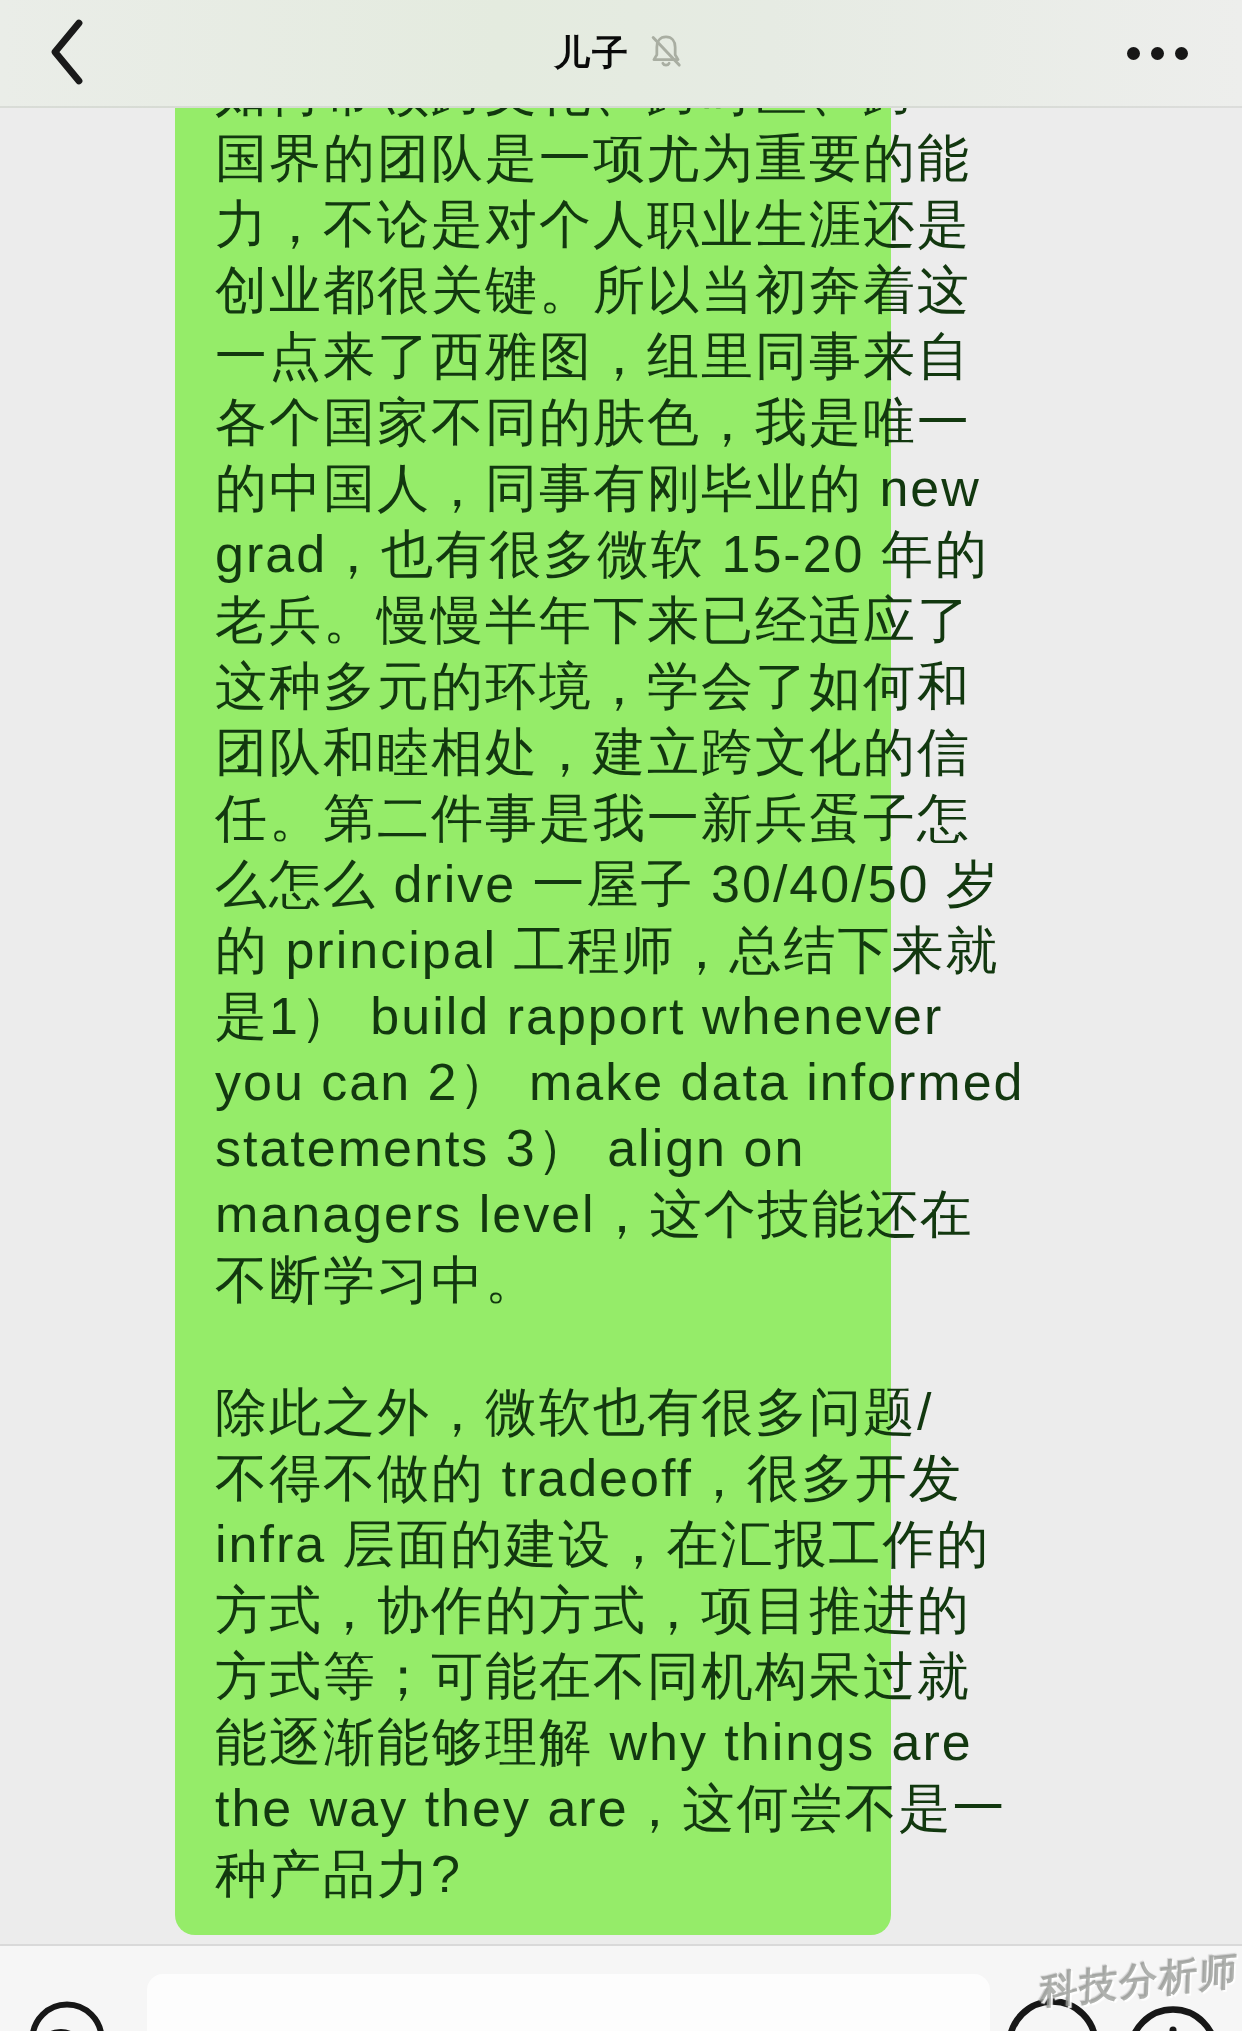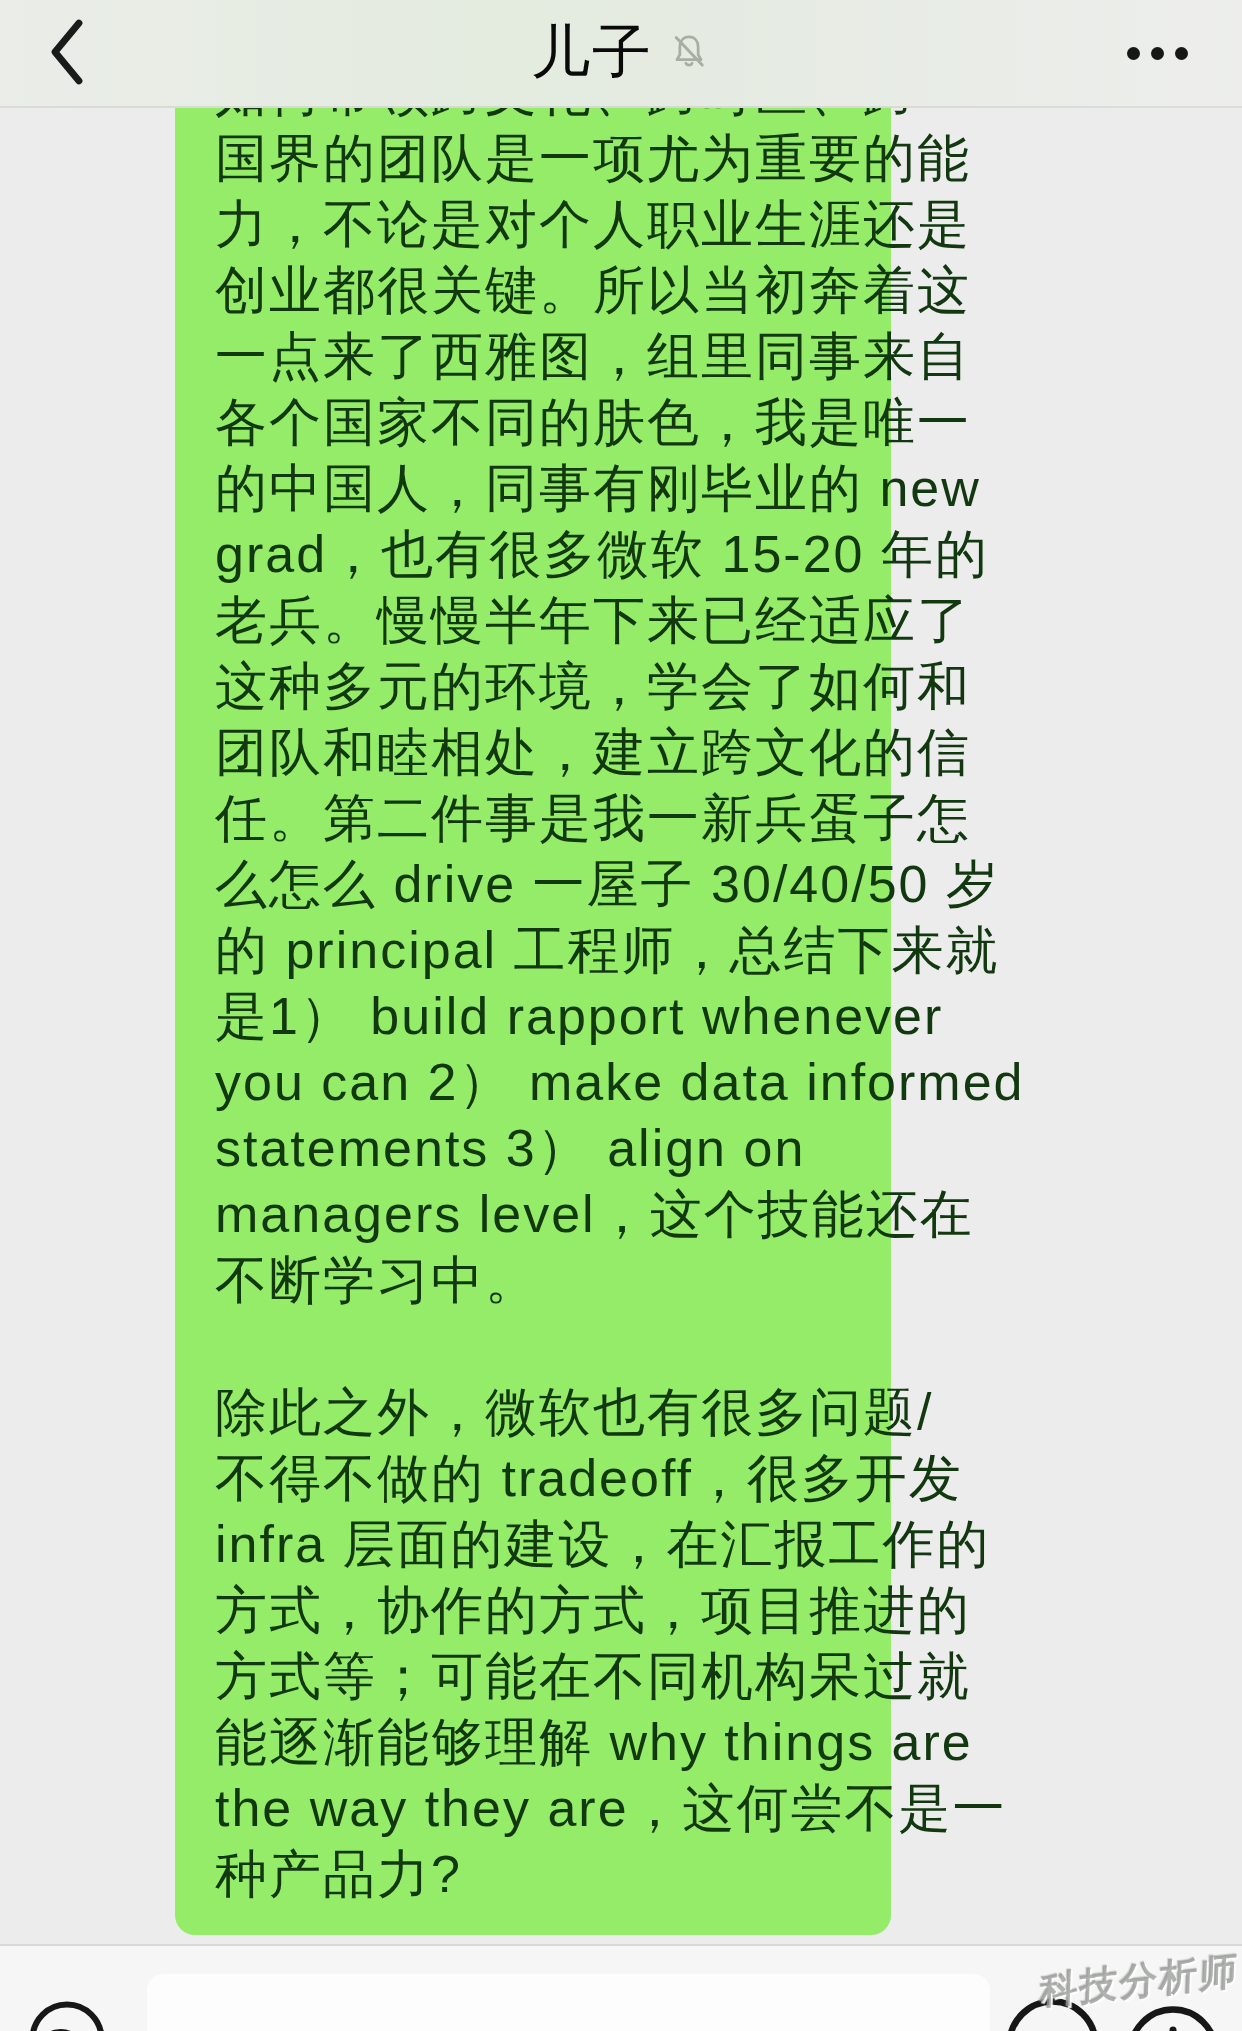--- a/index.html
+++ b/index.html
@@ -22,21 +22,21 @@
   .back-btn{
     position:absolute;left:34px;top:10px;width:64px;height:84px;
     display:flex;align-items:center;justify-content:center;cursor:pointer;
   }
   .nav-title-wrap{
     position:absolute;left:0;top:0;width:100%;height:100%;
     display:flex;align-items:center;justify-content:center;gap:14px;
     pointer-events:none;
   }
   .nav-title{
-    font-size:59px;font-weight:400;color:#0a0a0a;letter-spacing:2px;
+    font-size:36px;font-weight:700;color:#0a0a0a;letter-spacing:2px;
   }
   .more-btn{
     position:absolute;right:30px;top:0;height:106px;width:110px;
     display:flex;align-items:center;justify-content:center;gap:11px;cursor:pointer;
   }
   .more-btn i{display:block;width:13px;height:13px;border-radius:50%;background:#171717;}
 
   
   .chat-area{
     position:absolute;left:0;top:106px;width:1242px;height:1838px; 

